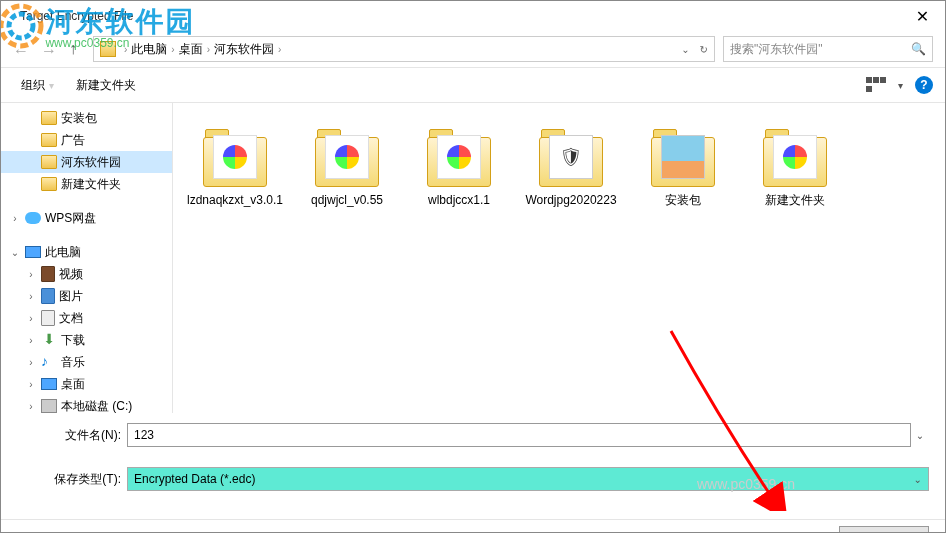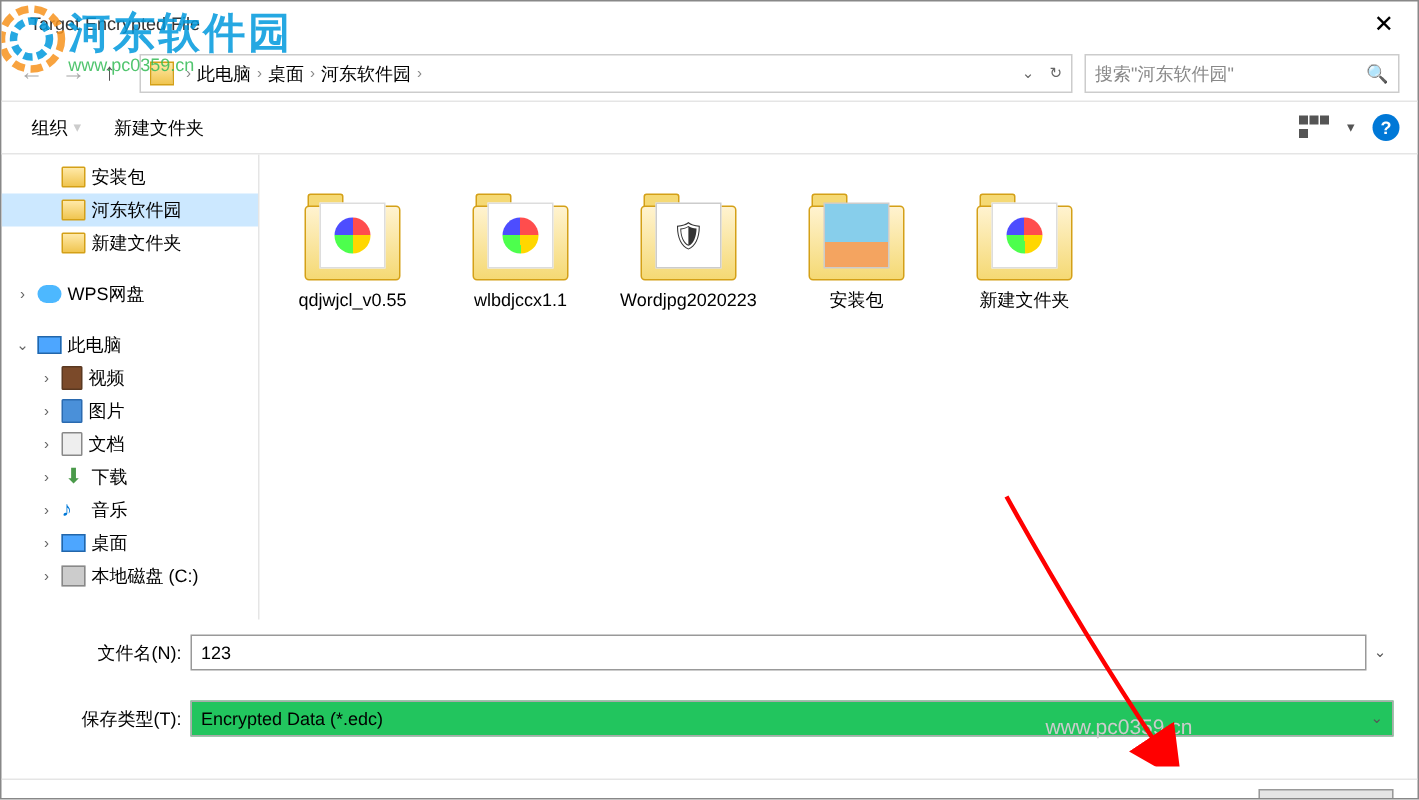--- a/index.html
+++ b/index.html
@@ -60,21 +60,21 @@
 .folder-content { position: absolute; top: 10px; left: 14px; width: 44px; height: 44px; background: #fff; border: 1px solid #ddd; display: flex; align-items: center; justify-content: center; }
 .pinwheel { width: 24px; height: 24px; border-radius: 50%; background: conic-gradient(#ff4d4d 0 90deg, #ffd700 90deg 180deg, #4dff4d 180deg 270deg, #4d4dff 270deg 360deg); }
 .file-doc { position: absolute; top: 10px; left: 14px; width: 44px; height: 44px; background: #fff; border: 1px solid #ccc; display: flex; align-items: center; justify-content: center; font-size: 18px; color: #333; }
 .pic-preview { position: absolute; top: 10px; left: 14px; width: 44px; height: 44px; background: linear-gradient(180deg, #87ceeb 60%, #f4a460 60%); border: 1px solid #ccc; }
 .file-label { font-size: 12px; text-align: center; line-height: 15px; word-break: break-all; }
 
 .bottombar { padding: 10px 16px 8px; }
 .field-row { display: flex; align-items: center; margin-bottom: 20px; }
 .field-label { width: 110px; text-align: right; font-size: 12px; padding-right: 6px; }
 .field-input { flex: 1; height: 24px; border: 1px solid #999; padding: 0 6px; font-size: 12px; background: #fff; }
-.field-select { flex: 1; height: 24px; border: 1px solid #aaa; background: #22c55e; padding: 0 6px; font-size: 12px; display: flex; align-items: center; }
+.field-select { flex: 1; height: 24px; border: 1px solid #aaa; background: #5eead4; padding: 0 6px; font-size: 12px; display: flex; align-items: center; }
 .field-dd { margin-left: auto; font-size: 10px; color: #555; }
 
 .actionbar { display: flex; align-items: center; padding: 6px 16px 10px; border-top: 1px solid #e5e5e5; }
 .hide-link { font-size: 12px; color: #333; }
 .hide-caret { font-size: 10px; margin-left: 2px; }
 .action-btns { margin-left: auto; display: flex; gap: 10px; }
 .btn { width: 90px; height: 26px; font-size: 12px; border: 1px solid #999; background: #e5e5e5; display: flex; align-items: center; justify-content: center; }
 .btn.primary { border: 2px solid #0078d7; }
 
 .arrow-annotation { position: absolute; top: 320px; left: 660px; z-index: 200; pointer-events: none; }
@@ -144,20 +144,25 @@
   </div>
 </div>
 
 <div class="content">
   <div class="sidebar" id="sidebar">
       <div class="tree-item indent-1">
         <span class="tree-caret"></span>
         <div class="tree-icon folder-sm"></div>
         <span>安装包</span>
       </div>
+      <div class="tree-item indent-1">
+        <span class="tree-caret"></span>
+        <div class="tree-icon folder-sm"></div>
+        <span>广告</span>
+      </div>
       <div class="tree-item indent-1 selected">
         <span class="tree-caret"></span>
         <div class="tree-icon folder-sm"></div>
         <span>河东软件园</span>
       </div>
       <div class="tree-item indent-1">
         <span class="tree-caret"></span>
         <div class="tree-icon folder-sm"></div>
         <span>新建文件夹</span>
       </div>
@@ -203,20 +208,30 @@
         <div class="tree-icon pc-icon"></div>
         <span>桌面</span>
       </div>
       <div class="tree-item indent-2">
         <span class="tree-caret">›</span>
         <div class="tree-icon" style="background:#ccc;border:1px solid #888"></div>
         <span>本地磁盘 (C:)</span>
       </div>
     </div>
   <div class="fileview" id="fileview">
+      <div class="file-item">
+        <div class="file-icon">
+          <div class="folder-tab"></div>
+          <div class="folder-body"></div>
+          <div class="folder-content">
+            <div class="pinwheel"></div>
+          </div>
+        </div>
+        <div class="file-label">lzdnaqkzxt_v3.0.1</div>
+      </div>
       <div class="file-item">
         <div class="file-icon">
           <div class="folder-tab"></div>
           <div class="folder-body"></div>
           <div class="folder-content">
             <div class="pinwheel"></div>
           </div>
         </div>
         <div class="file-label">qdjwjcl_v0.55</div>
       </div>

